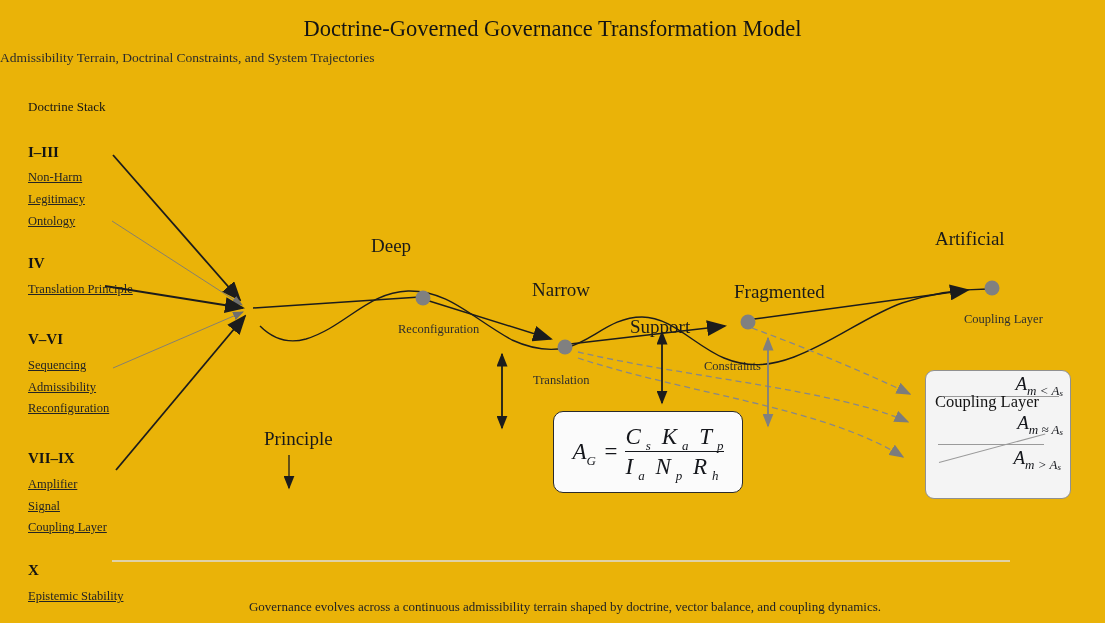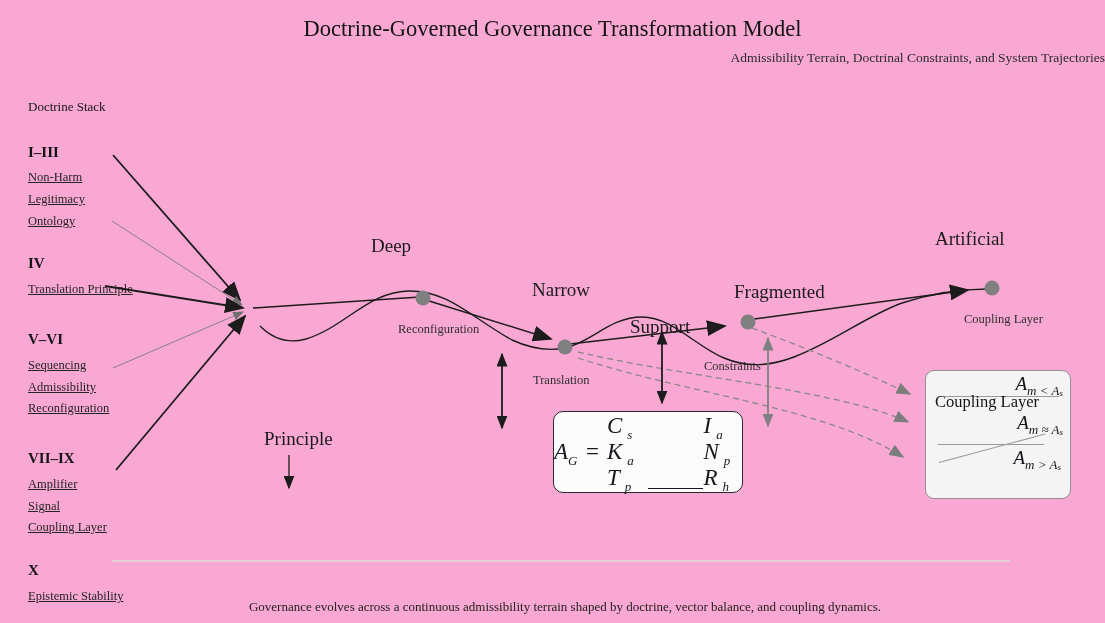--- a/index.html
+++ b/index.html
@@ -1,33 +1,33 @@
 <!DOCTYPE html>
 <html><head>
 <meta charset="utf-8">
 <style>
   html,body{margin:0;padding:0;background:#ffffff;}
-  .page{position:relative;width:1105px;height:623px;background:#f9a8d4;overflow:hidden;
+  .page{position:relative;width:1105px;height:623px;background:#eab308;overflow:hidden;
         font-family:"Liberation Serif","DejaVu Serif",serif;color:#1c1c1c;}
   .lbl{position:absolute;white-space:nowrap;}
   .title{left:0;top:16px;width:1105px;text-align:center;font-size:22.5px;color:#141414;}
-  .subtitle{left:0;top:50px;width:1105px;text-align:right;font-size:13.5px;color:#2b2b2b;}
+  .subtitle{left:0;top:50px;width:1105px;text-align:left;font-size:13.5px;color:#2b2b2b;}
   .stack-heading{font-size:13px;color:#141414;}
   .grp-range{font-size:15px;font-weight:bold;color:#141414;}
   .grp-item{font-size:12.5px;color:#242424;text-decoration:underline;}
   .big-lbl{font-size:19px;color:#1a1a1a;font-family:Liberation Serif, serif;}
   .sm-lbl{font-size:12.5px;color:#2e2e2e;}
   .caption{left:120px;top:582px;width:890px;text-align:center;font-size:13px;color:#222;margin-top:17px;}
   
   .formula-box{position:absolute;left:553px;top:411px;width:188px;height:80px;
       background:#fbfbfb;border:1.6px solid #2a2a2a;border-radius:10px;
       display:flex;align-items:center;justify-content:center;gap:7px;}
   .f-it{font-style:italic;font-size:23px;color:#15171c;}
   .f-it sub{font-size:13px;line-height:0;}
-  .frac{display:inline-flex;flex-direction:row;align-items:flex-end;}
+  .frac{display:inline-flex;flex-direction:column;align-items:flex-start;}
   .frac .bar{width:100%;border-top:1.5px solid #15171c;margin:1px 0 2px 0;}
   .f-row span{margin-right:5px;}
   .f-row span:last-child{margin-right:0;}
   
   .legend-box{position:absolute;left:925px;top:370px;width:144px;height:127px;
       background:#f4f4f4;border:1.4px solid #909090;border-radius:9px;}
   .leg-A{position:absolute;font-style:italic;font-size:19px;color:#15171c;white-space:nowrap;}
   .leg-A sub{font-size:13px;line-height:0;}
   .leg-A .tail{font-size:9px;vertical-align:-6px;}
   .leg-line{position:absolute;border-top:1.4px solid #9a9a9a;}

